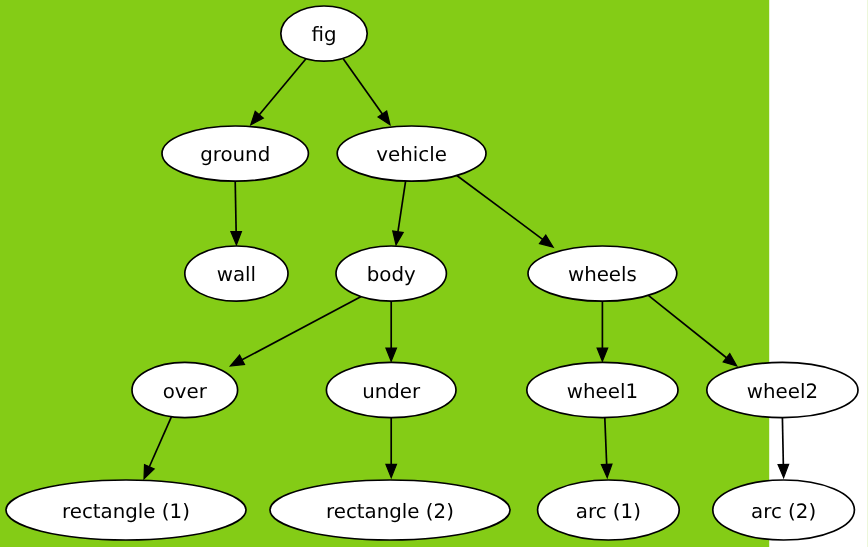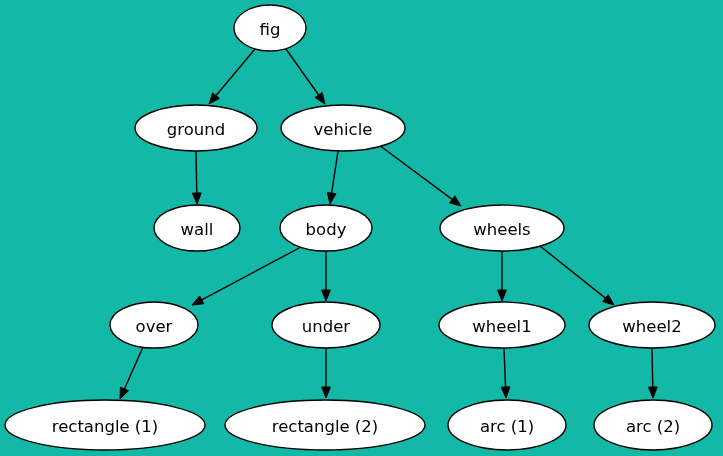--- a/index.html
+++ b/index.html
@@ -8,23 +8,23 @@
     background: #ffffff;
   }
   body {
     width: 723px;
     height: 456px;
     font-family: "DejaVu Sans", sans-serif;
     overflow: hidden;
   }
   #graph-root {
     position: relative;
-    width: 723px;
+    width: 641px;
     height: 456px;
-    background: #14b8a6;
+    background: #84cc16;
   }
   svg#graph-canvas {
     position: absolute;
     top: 0;
     left: 0;
     width: 723px;
     height: 456px;
     display: block;
   }
   .node-ellipse {

